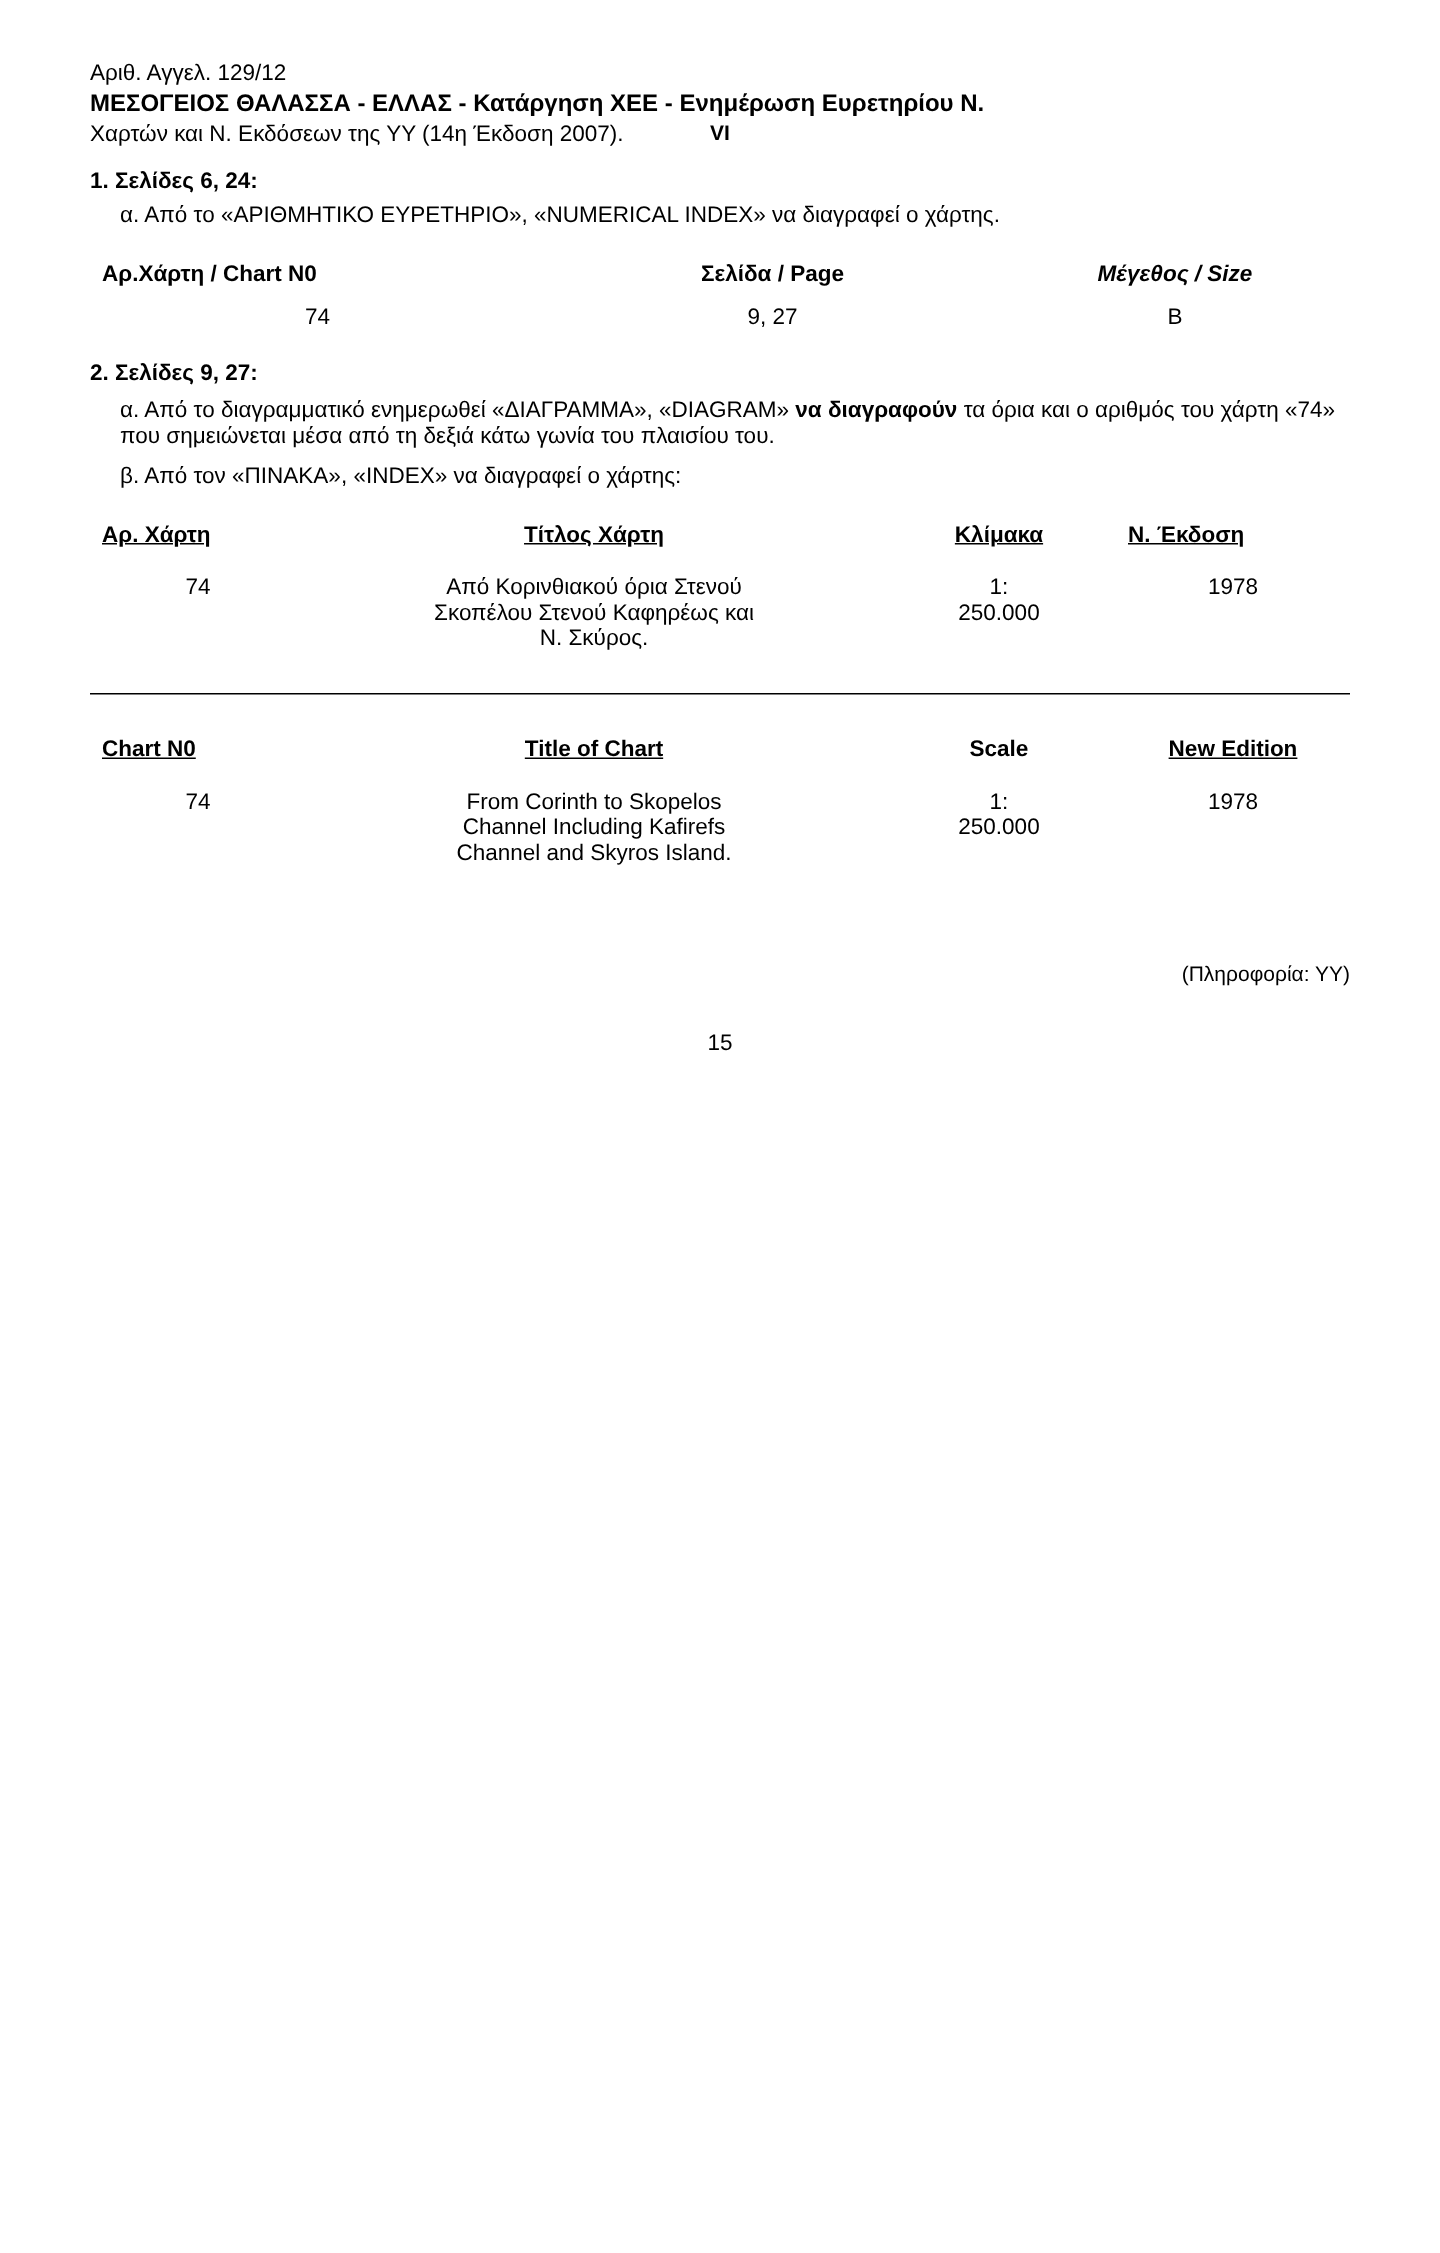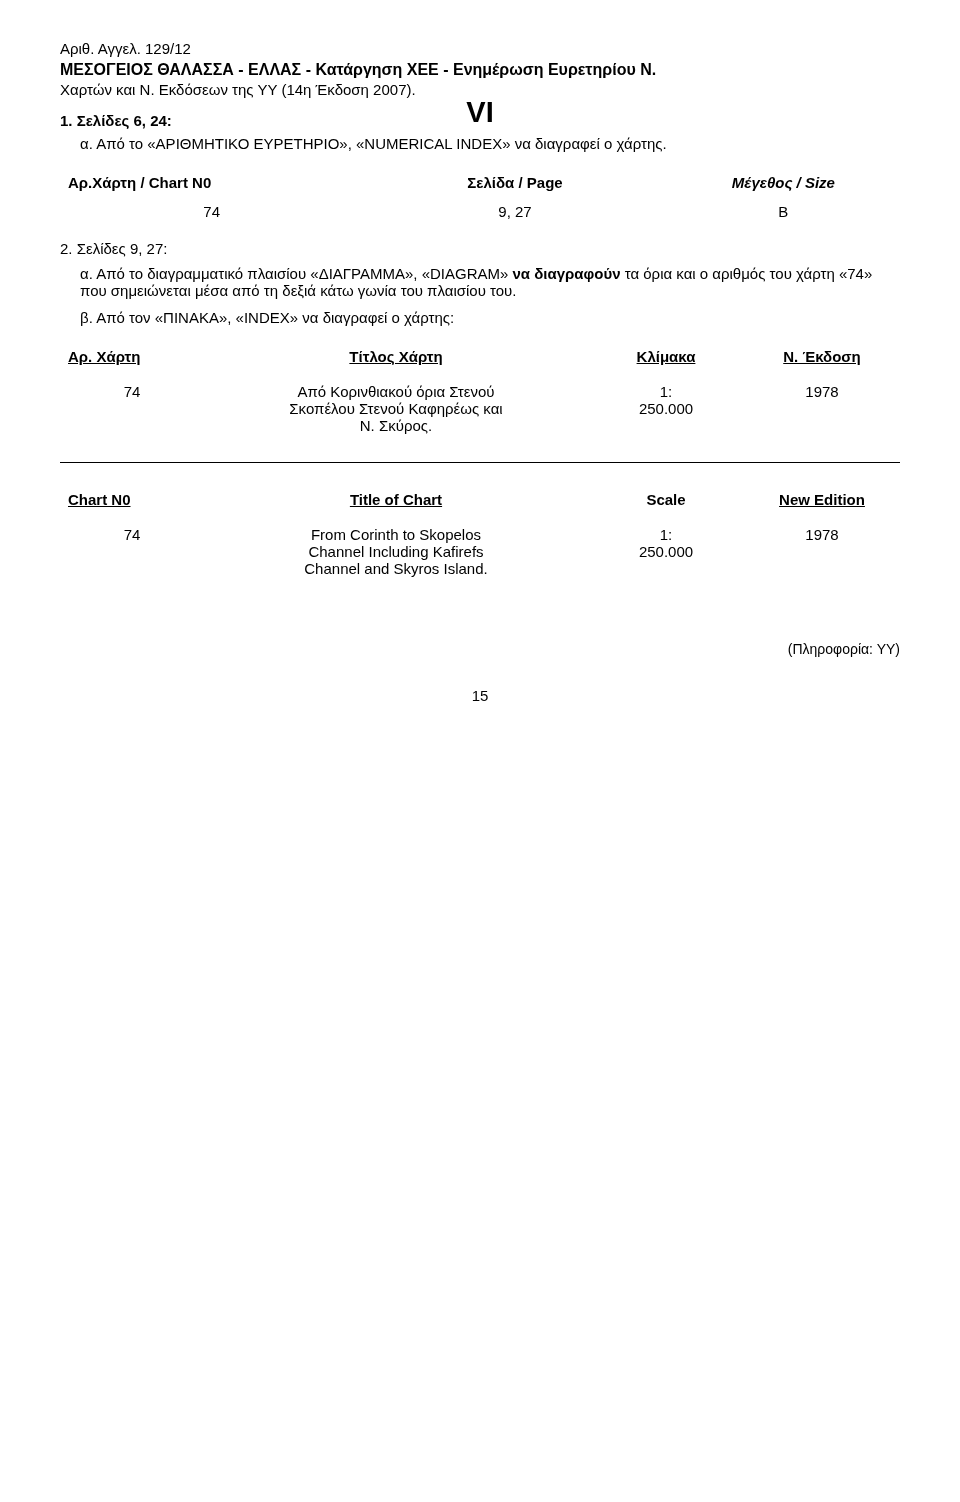--- a/index.html
+++ b/index.html
@@ -18,28 +18,28 @@
       padding: 40px 60px;
     }
 
     .page-container {
       width: 100%;
       position: relative;
     }
 
     .chapter-number {
       text-align: center;
-      font-size: 29px;
+      font-size: 14px;
       font-weight: bold;
       margin-bottom: 10px;
       margin-right: 12px;
       position: absolute;
       left: 50%;
       transform: translateX(-50%);
-      top: 56px;
+      top: 40px;
     }
 
     .section-block {
       margin-bottom: 18px;
     }
 
     .table-greek {
       width: 100%;
       margin: 12px 0 12px 0;
       border-collapse: collapse;
@@ -111,39 +111,39 @@
         <tr>
           <td style="text-align:center; width:260px; padding-top:8px;">74</td>
           <td style="text-align:center; padding-top:8px;">9, 27</td>
           <td style="text-align:center; padding-top:8px;">Β</td>
         </tr>
       </tbody>
     </table>
   </div>
 
   <div class="section-block">
-    <div style="font-size:15px; font-weight:normal; margin-bottom:8px;">2. Σελίδες 9, 27:</div>
+    <div style="font-size:15px; font-weight:bold; margin-bottom:8px;">2. Σελίδες 9, 27:</div>
     <div style="margin-left:20px; margin-bottom:10px;">
       <span style="font-size:15px;">α.</span>
-      <span style="font-size:15px;">Από το διαγραμματικό πλαισίου «ΔΙΑΓΡΑΜΜΑ», «DIAGRAM»</span><span style="font-size:15px; font-weight:bold;"> να διαγραφούν</span><span style="font-size:15px;"> τα όρια και ο αριθμός του χάρτη «74» που σημειώνεται μέσα από τη δεξιά κάτω γωνία του πλαισίου του.</span>
+      <span style="font-size:15px;">Από το διαγραμματικό ενημερωθεί «ΔΙΑΓΡΑΜΜΑ», «DIAGRAM»</span><span style="font-size:15px; font-weight:bold;"> να διαγραφούν</span><span style="font-size:15px;"> τα όρια και ο αριθμός του χάρτη «74» που σημειώνεται μέσα από τη δεξιά κάτω γωνία του πλαισίου του.</span>
     </div>
     <div style="margin-left:20px; margin-bottom:12px;">
       <span style="font-size:15px;">β.</span>
       <span style="font-size:15px;">Από τον «ΠΙΝΑΚΑ», «INDEX» να διαγραφεί ο χάρτης:</span>
     </div>
   </div>
 
   <div style="margin: 10px 0 24px 0;">
     <table style="width:100%; border-collapse:collapse;">
       <thead>
         <tr>
           <th style="font-weight:bold; text-align:left; padding:4px 8px; font-size:15px; width:120px; text-decoration:underline;">Αρ. Χάρτη</th>
           <th style="font-weight:bold; text-align:center; padding:4px 8px; font-size:15px; width:320px; text-decoration:underline;">Τίτλος Χάρτη</th>
           <th style="font-weight:bold; text-align:center; padding:4px 8px; font-size:15px; width:130px; text-decoration:underline;">Κλίμακα</th>
-          <th style="font-weight:bold; text-align:center; padding:4px 8px; font-size:15px; width:130px; text-decoration:underline;">Ν. Έκδοση</th>
+          <th style="font-weight:bold; text-align:left; padding:4px 8px; font-size:15px; width:130px; text-decoration:underline;">Ν. Έκδοση</th>
         </tr>
       </thead>
       <tbody>
         <tr>
           <td style="padding:14px 8px 4px 8px; font-size:15px; vertical-align:top; text-align:center;">74</td>
           <td style="padding:14px 8px 4px 8px; font-size:15px; vertical-align:top; text-align:center;">
             <div>Από Κορινθιακού όρια Στενού</div>
             <div>Σκοπέλου  Στενού Καφηρέως και</div>
             <div>Ν. Σκύρος.</div>
           </td>

